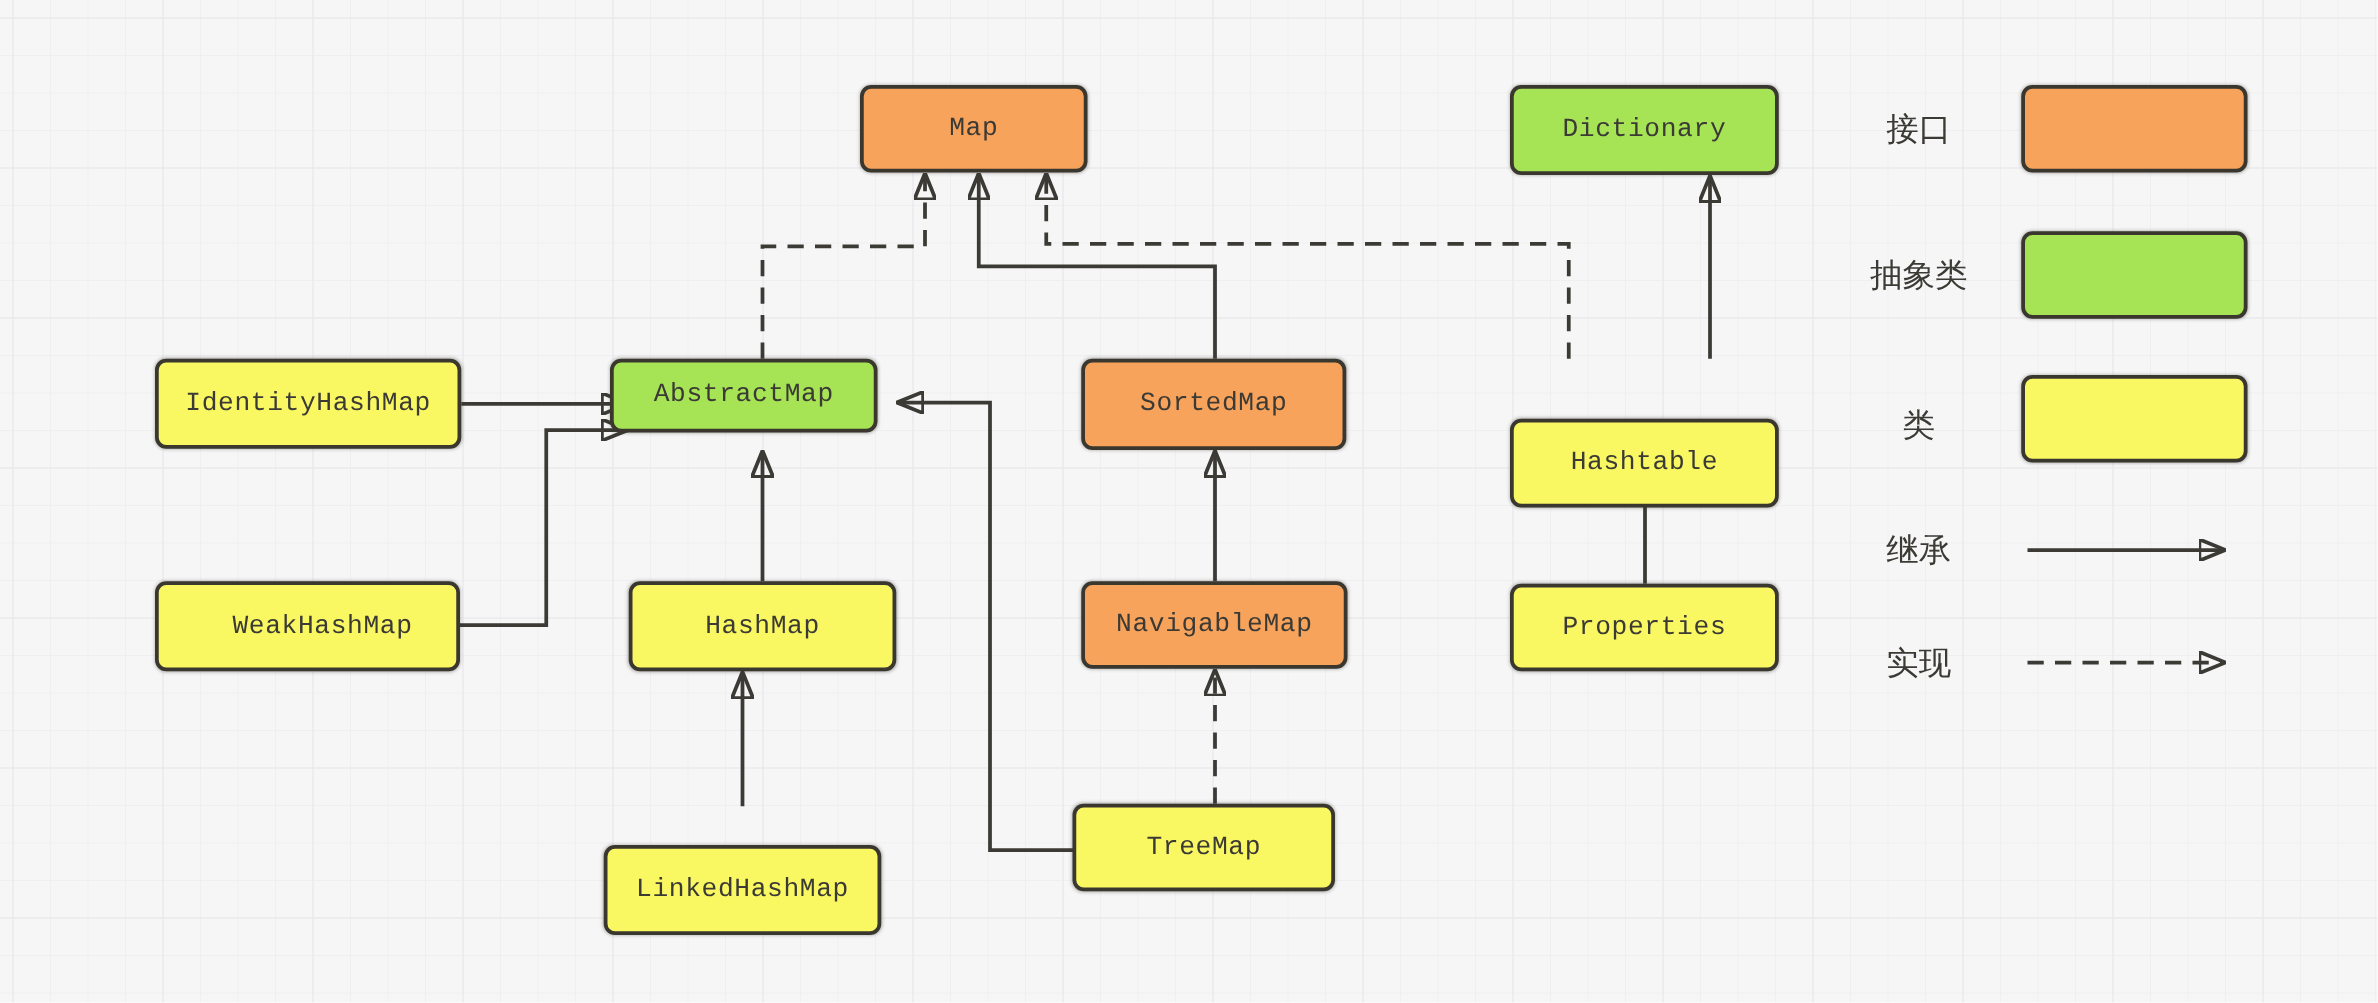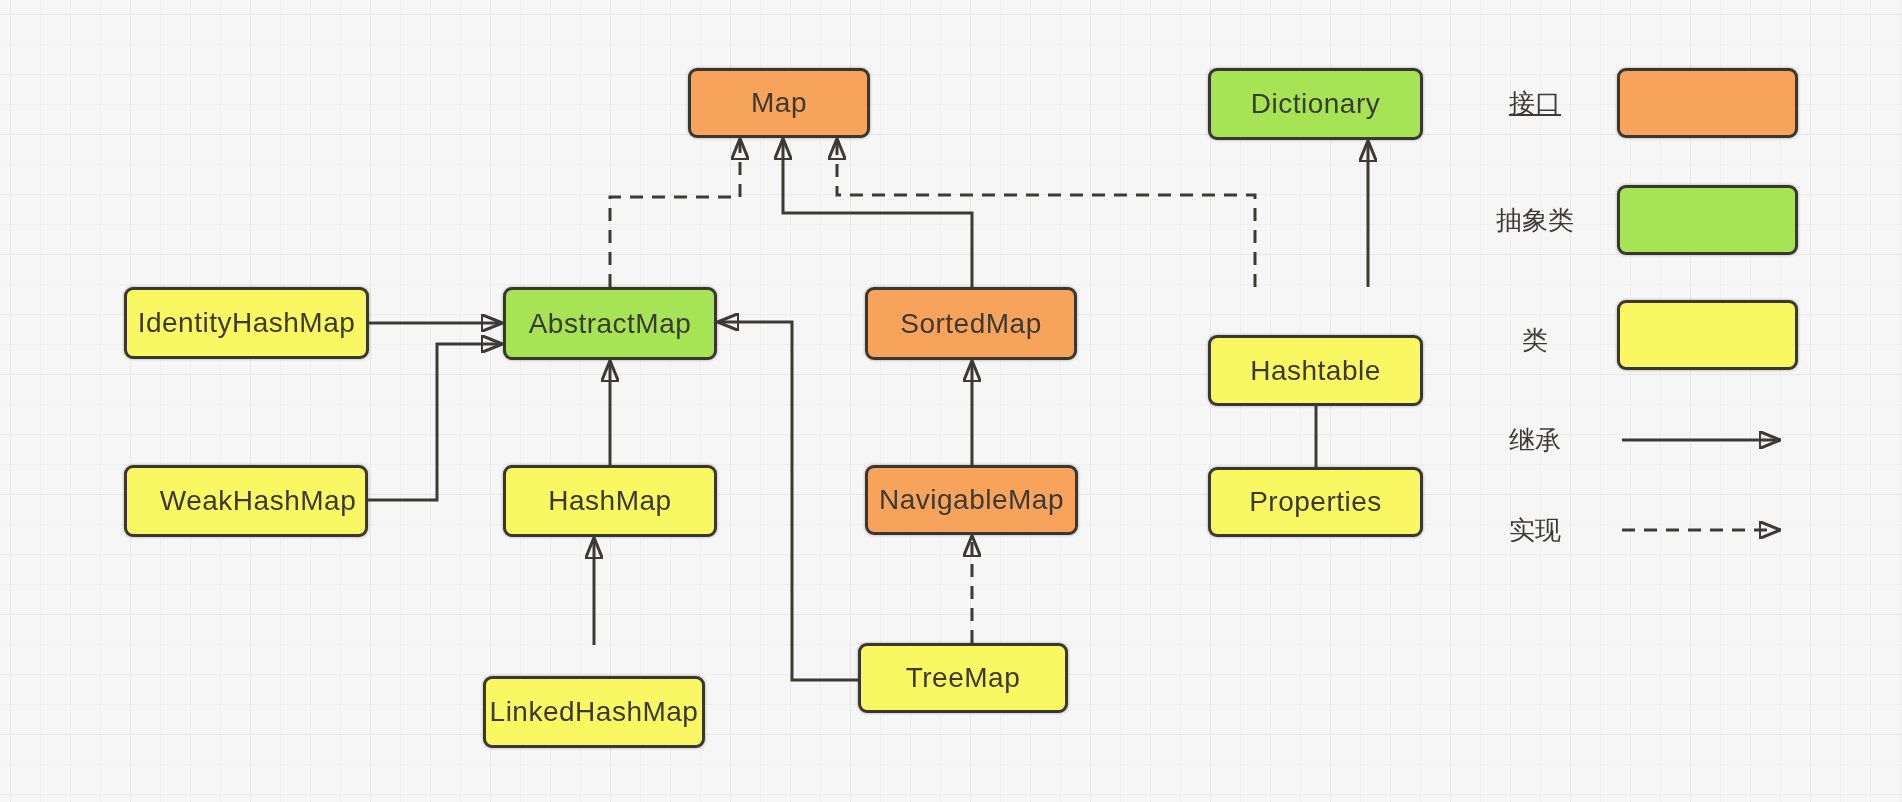--- a/index.html
+++ b/index.html
@@ -32,24 +32,25 @@
   svg.wires .dashed { stroke-dasharray: 13 9; }
   .node {
     position: absolute;
     box-sizing: border-box;
     border: 3px solid #3a372f;
     border-radius: 9px;
     display: flex; align-items: center; justify-content: center;
     box-shadow: 0 0 3px rgba(60,58,50,0.45);
   }
   .node-label {
-    font-size: 28px;
+    font-size: 21px;
     color: #3b3a35;
     letter-spacing: 0.5px;
     white-space: nowrap;
+    font-family: Liberation Mono, monospace;
   }
   .legend-label {
     position: absolute;
     width: 160px;
     text-align: center;
     font-size: 26px;
     color: #3b3a35;
     line-height: 32px;
     white-space: nowrap;
   }
@@ -107,21 +108,21 @@
   </div>
 
   <div class="node" style="left: 124px; top: 287px; width: 245px; height: 72px; background: rgb(250, 248, 98);">
     <span class="node-label">IdentityHashMap</span>
   </div>
 
   <div class="node" style="left: 1208px; top: 68px; width: 215px; height: 72px; background: rgb(166, 228, 85);">
     <span class="node-label">Dictionary</span>
   </div>
 
-  <div class="node" style="left: 503px; top: 287px; width: 214px; height: 73px; background: rgb(166, 228, 85);">
+  <div class="node" style="left: 488px; top: 287px; width: 214px; height: 59px; background: rgb(166, 228, 85);">
     <span class="node-label">AbstractMap</span>
   </div>
 
   <div class="node" style="left: 865px; top: 287px; width: 212px; height: 73px; background: rgb(248, 163, 92);">
     <span class="node-label">SortedMap</span>
   </div>
 
   <div class="node" style="left: 1208px; top: 299px; width: 215px; height: 71px; background: rgb(250, 248, 98); margin-top: 36px;">
     <span class="node-label">Hashtable</span>
   </div>
@@ -143,21 +144,21 @@
   </div>
 
   <div class="node" style="left: 483px; top: 645px; width: 222px; height: 72px; background: rgb(250, 248, 98); margin-top: 31px;">
     <span class="node-label">LinkedHashMap</span>
   </div>
 
   <div class="node" style="left: 824px; top: 643px; width: 210px; height: 70px; background: rgb(250, 248, 98); margin-left: 34px;">
     <span class="node-label">TreeMap</span>
   </div>
 
-  <div class="legend-label" style="left:1455px; top:87px;text-decoration:underline;">接口</div>
+  <div class="legend-label" style="left:1455px; top:87px;">接口</div>
   <div class="legend-swatch" style="top: 68px; background: rgb(248, 163, 92);"></div>
 
   <div class="legend-label" style="left:1455px; top:204px;">抽象类</div>
   <div class="legend-swatch" style="top: 185px; background: rgb(166, 228, 85);"></div>
 
   <div class="legend-label" style="left:1455px; top:324px;">类</div>
   <div class="legend-swatch" style="top: 300px; background: rgb(250, 248, 98);"></div>
 
   <div class="legend-label" style="left:1455px; top:424px;">继承</div>
 

